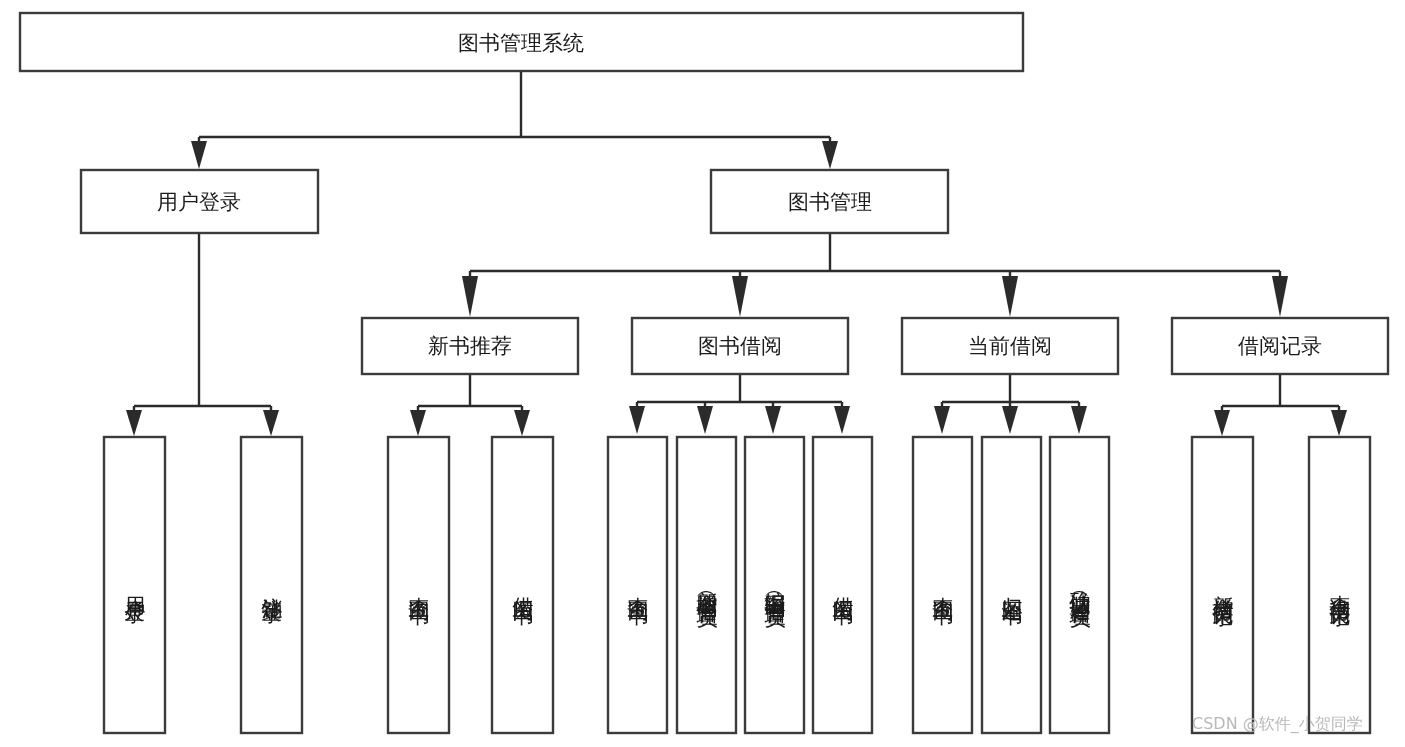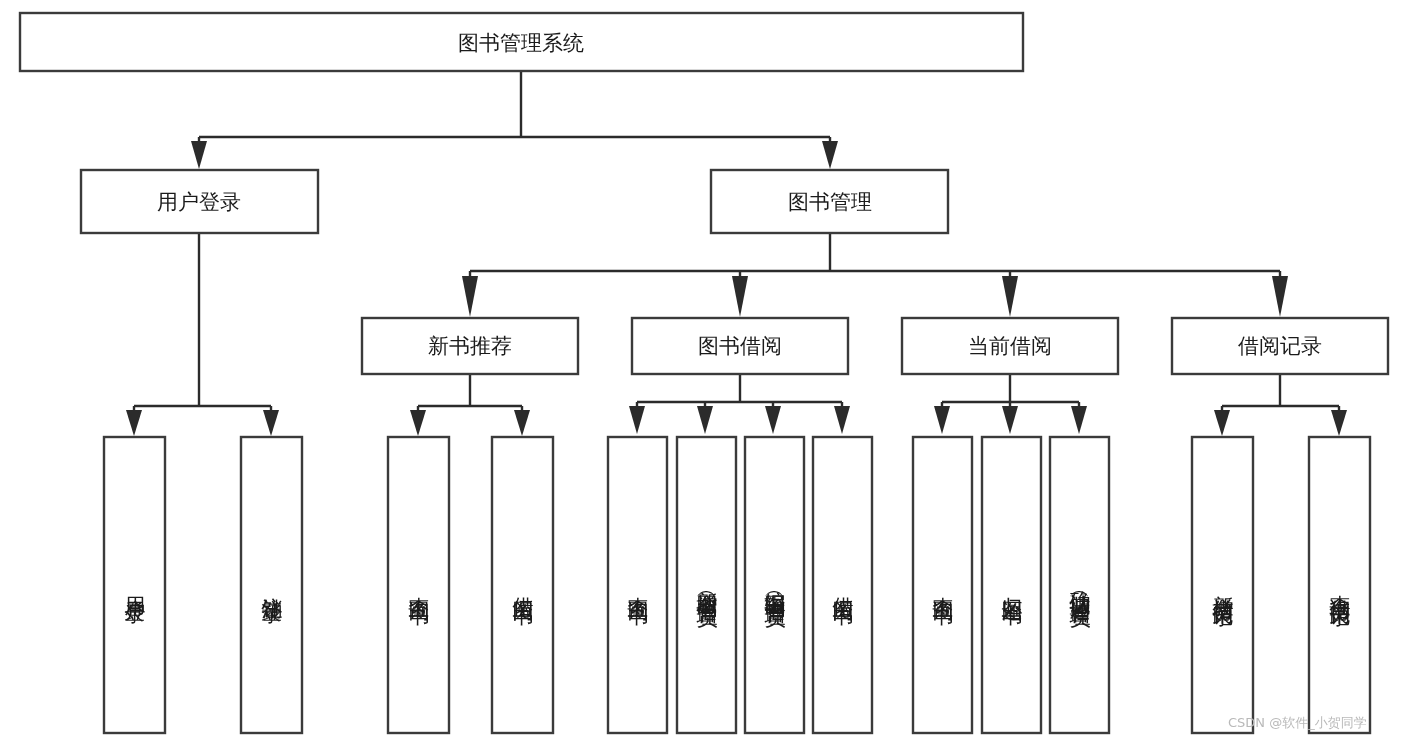--- a/index.html
+++ b/index.html
@@ -60,25 +60,24 @@
     display: flex;
     align-items: center;
     justify-content: center;
     white-space: nowrap;
     pointer-events: none;
     user-select: none;
   }
   .watermark {
     position: absolute;
     font-family: "DejaVu Sans", "Liberation Sans", sans-serif;
-    font-size: 13px;
+    font-size: 16px;
     color: #b9b9b9;
     white-space: nowrap;
     user-select: none;
-    padding-left: 36px;
   }
 </style>
 </head>
 <body>
 
 <div id="diagram-root">
 
   <svg class="flow" viewBox="0 0 1405 747" xmlns="http://www.w3.org/2000/svg">
 
     <g>

